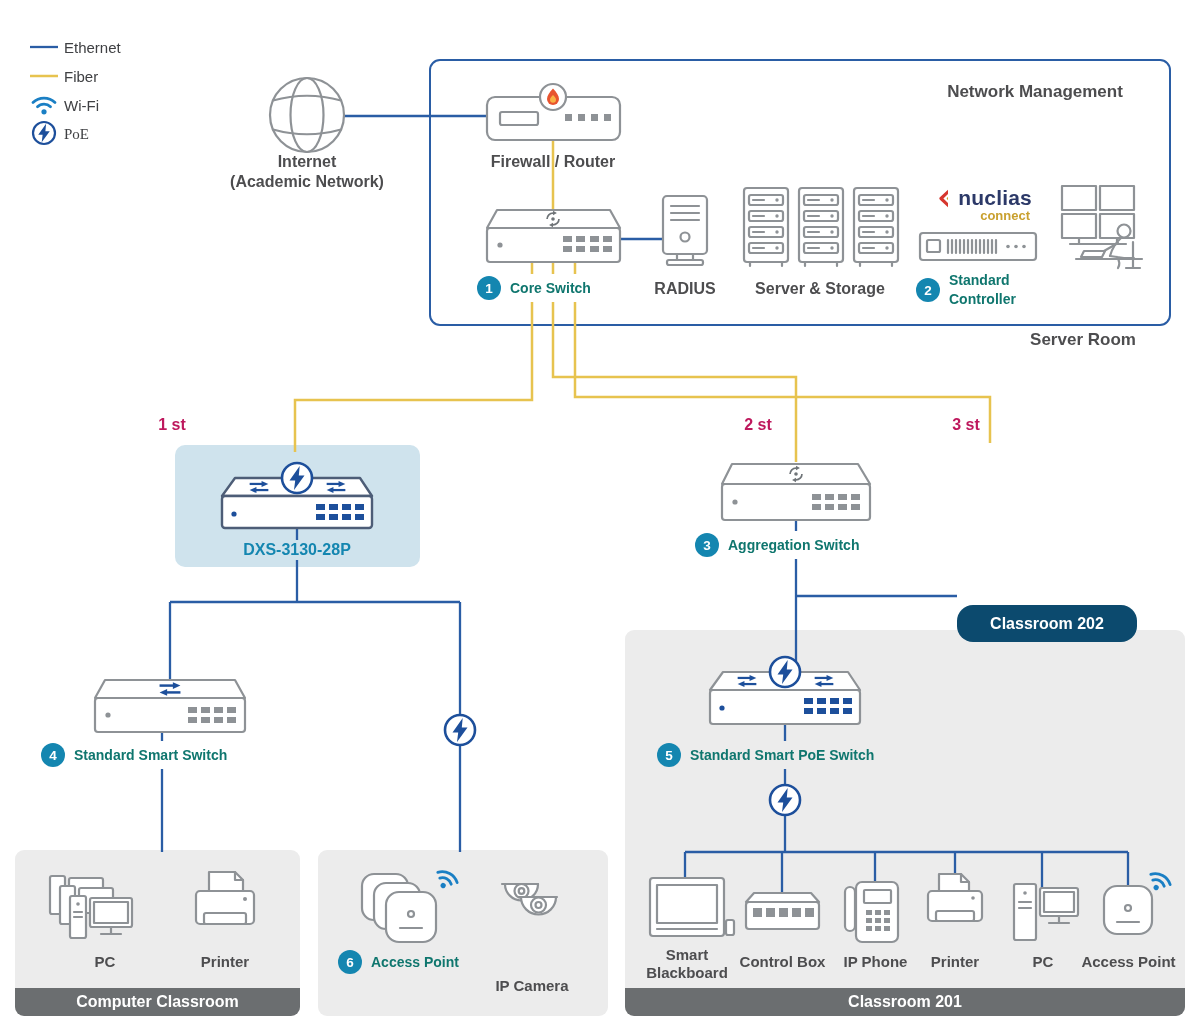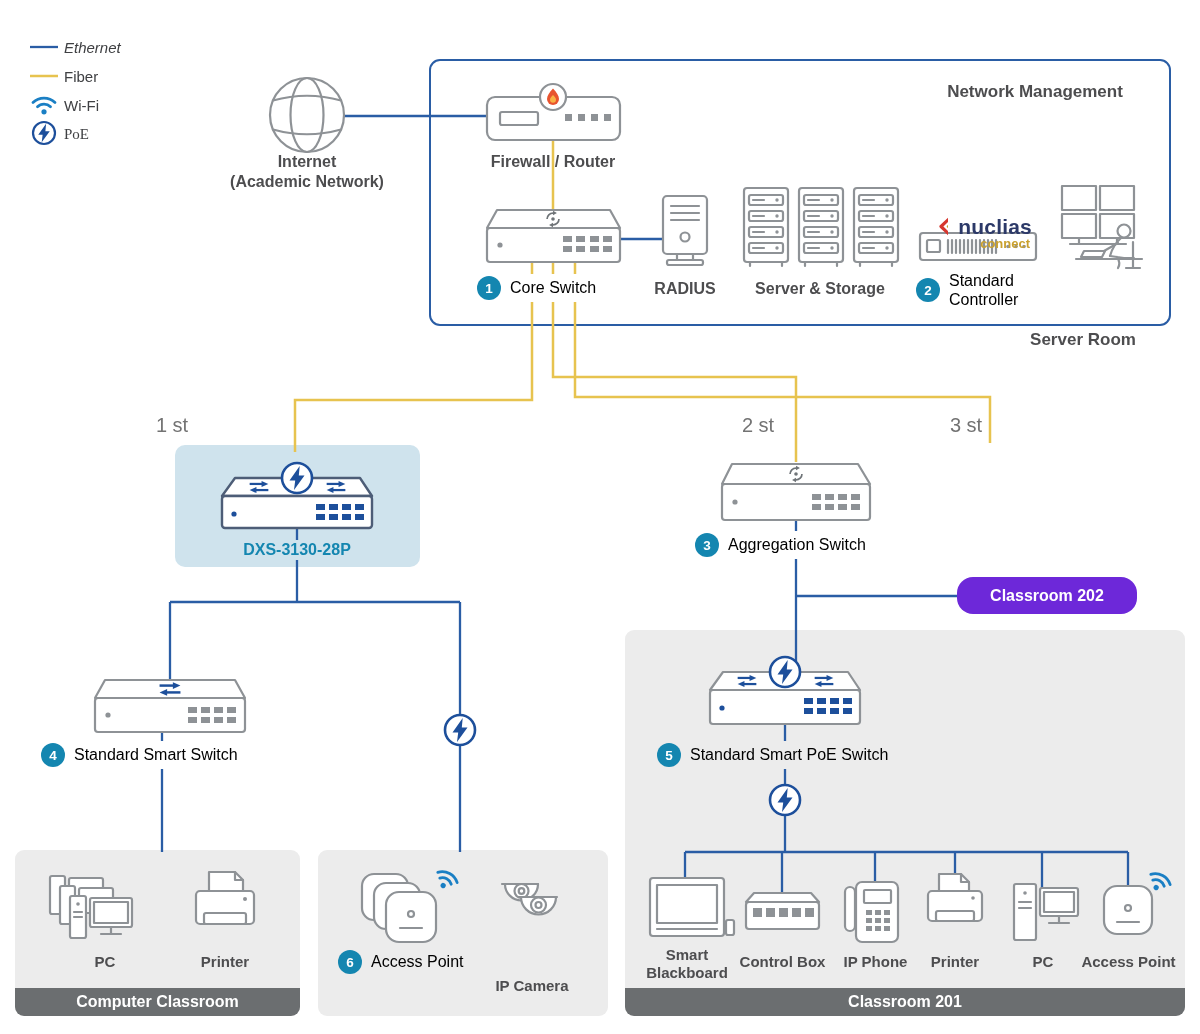--- a/index.html
+++ b/index.html
@@ -14,38 +14,38 @@
   svg .fil { fill: #8e9296; stroke: none; }
   svg .eth { fill: none; stroke: #2a5da5; stroke-width: 2.3; }
   svg .fib { fill: none; stroke: #e7c34f; stroke-width: 2.5; }
   svg .wifi{ fill: none; stroke: #1a7fc4; stroke-width: 2.8; stroke-linecap: round; }
 
   
   .lbl { position: absolute; color: #4d4d4f; font-weight: bold; font-size: 15px; text-align: center; line-height: 18px; }
   .med { font-size: 16px; line-height: 20px; }
   .big { font-size: 17px; line-height: 21px; }
   .teal { color: #1486b0; }
-  .floor { font-weight: 400; font-size: 20px; color: #737373; }
+  .floor { font-weight: 700; font-size: 16px; color: #be185d; }
   .legend-label { position: absolute; font-size: 15px; font-weight: 500; color: #3f4043; line-height: 18px; }
 
   .numrow { position: absolute; display: flex; align-items: center; gap: 9px; }
   .numcirc { flex: 0 0 auto; width: 24px; height: 24px; border-radius: 50%; background: #1486b0; color: #fff;
              font-size: 13.5px; font-weight: bold; display: flex; align-items: center; justify-content: center; }
-  .numtxt { color: #000000; font-weight: normal; font-size: 16px; white-space: nowrap; }
+  .numtxt { color: #0f766e; font-weight: bold; font-size: 14px; white-space: nowrap; }
   .bgw { background: #fff; padding: 2px 5px; }
   .bgz { background: #ececec; padding: 2px 5px; }
   .bgh { background: #cfe3ed; }
 
-  .badge { position: absolute; background: #6d28d9; color: #fff; font-weight: bold; font-size: 16px;
-           display: flex; align-items: center; justify-content: center; border-radius: 16px; }
+  .badge { position: absolute; background: #0c4a6e; color: #fff; font-weight: bold; font-size: 16px;
+           display: flex; align-items: center; justify-content: center; border-radius: 16px; margin-top: 28px; }
   .banner { position: absolute; background: #6b6e70; color: #fff; font-weight: bold; font-size: 16px;
             display: flex; align-items: center; justify-content: center; border-radius: 0 0 9px 9px; }
 
   .nuclias { position: absolute; left: 936px; top: 186px; width: 96px; }
-  .nuclias .row { display: flex; align-items: center; gap: 10px; margin-top: 28px; }
+  .nuclias .row { display: flex; gap: 10px; }
   .nuclias .brand { font-size: 21px; font-weight: bold; color: #2c3968; letter-spacing: .2px; }
   .nuclias .sub { display: block; text-align: right; font-size: 13px; font-weight: bold; color: #c9a02e; margin-top: -3px; padding-right: 2px; }
 </style>
 </head>
 <body>
 
 <div class="stage">
 
   <svg class="base" width="1200" height="1034" viewBox="0 0 1200 1034">
     <defs>
@@ -376,21 +376,21 @@
 
       <g>
         <rect x="1104" y="886" width="48" height="48" rx="13" class="dv"></rect>
         <circle cx="1128" cy="908" r="3" class="gry"></circle>
         <path d="M1117,922 H1139" class="gry" stroke-width="1.6"></path>
         <use href="#wf" transform="translate(1157,886) rotate(28)"></use>
       </g>
     </g>
   </svg>
 
-  <div class="legend-label" style="left:64px; top:39px;font-style:italic;">Ethernet</div>
+  <div class="legend-label" style="left:64px; top:39px;">Ethernet</div>
   <div class="legend-label" style="left:64px; top:68px;">Fiber</div>
   <div class="legend-label" style="left:64px; top:97px;">Wi-Fi</div>
   <div class="legend-label" style="left:64px; top:125px;font-family:Liberation Serif, serif;">PoE</div>
 
   <div class="lbl big" style="left:905px; top:81px; width:260px;">Network Management</div>
 
   <div class="lbl med" style="left:187px; top:152px; width:240px;">
     <div>Internet</div>
     <div>(Academic Network)</div>
   </div>

